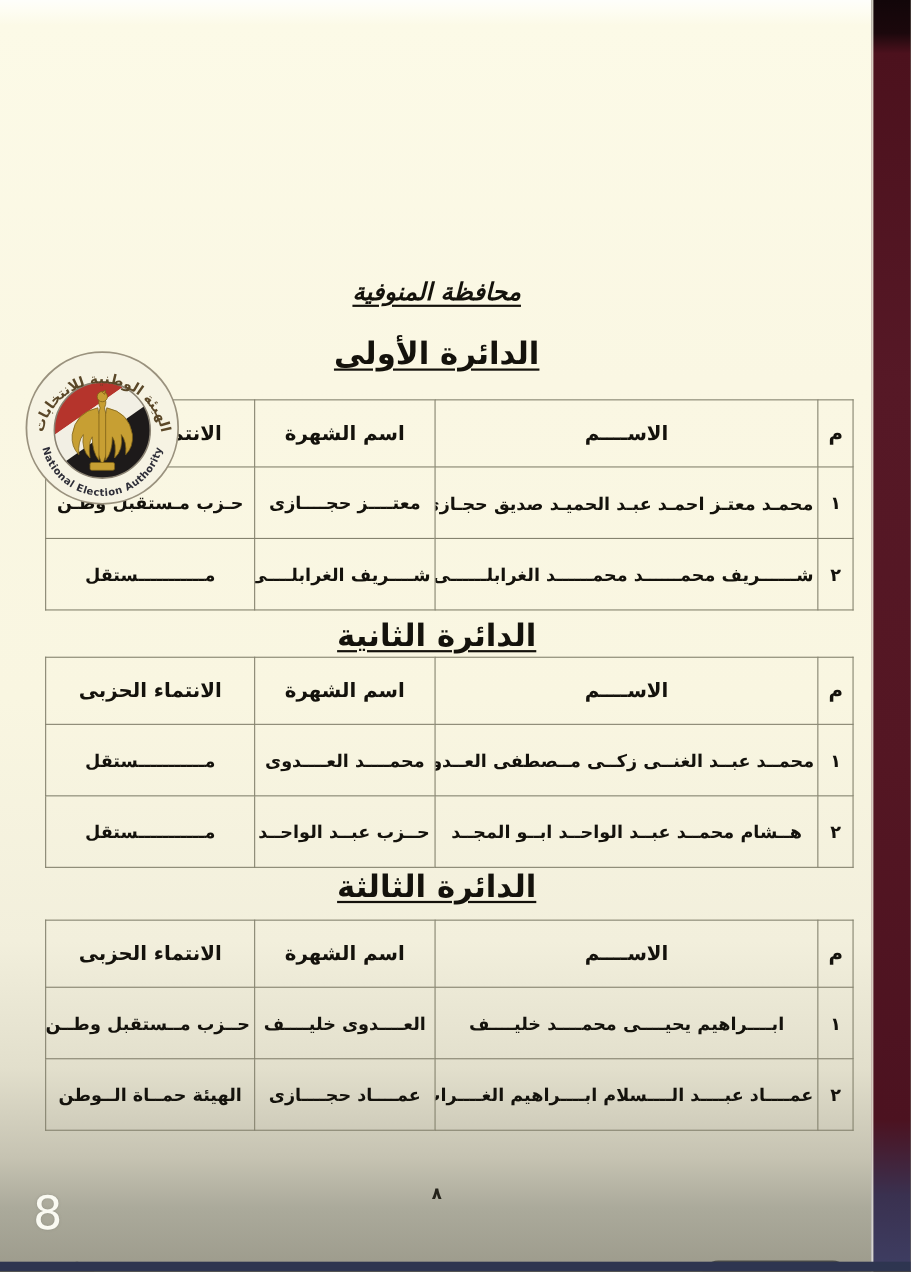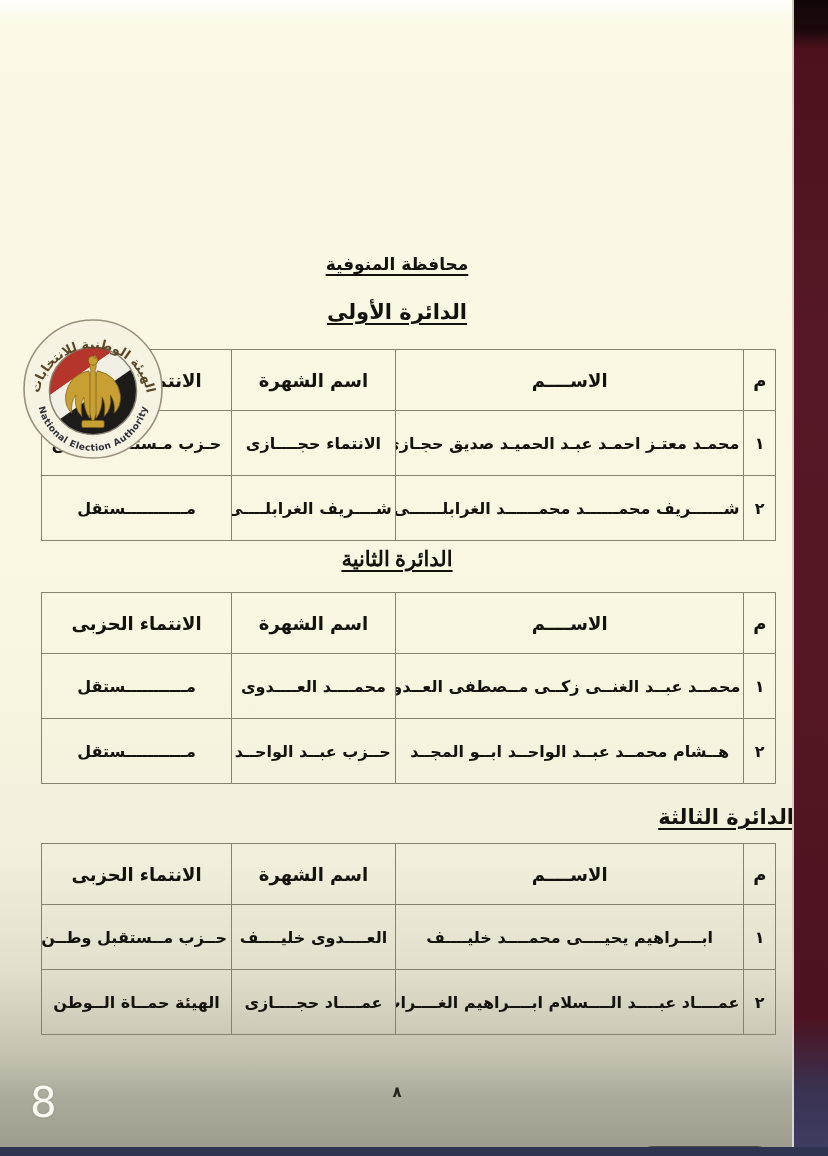--- a/index.html
+++ b/index.html
@@ -42,32 +42,33 @@
     color:#fafaf2;font-size:42px;line-height:1;
     text-shadow:0 0 2px rgba(120,120,110,.5);
   }
   
   .content{
     position:relative;width:100%;height:100%;
     direction:rtl;color:#14120c;
   }
   .logo{position:absolute;top:64px;left:22px;width:142px;height:142px;}
   .doc-title{
-    margin:254px 0 0;text-align:center;font-size:17px;font-weight:bold;
+    margin:254px 0 0;text-align:center;font-size:22px;font-weight:bold;
     text-decoration:underline;text-underline-offset:4px;
     text-decoration-thickness:2px;
+    font-style:italic;
   }
   .district-title{
-    text-align:center;font-size:21px;font-weight:bold;
+    text-align:center;font-size:28px;font-weight:bold;
     text-decoration:underline;text-underline-offset:4px;
     text-decoration-thickness:2px;
   }
   .dt-1{margin-top:26px;margin-bottom:25px;}
-  .dt-2{margin-top:6px;margin-bottom:20px;font-family:Liberation Serif, serif;}
-  .dt-3{margin-top:21px;margin-bottom:14px;text-align:right;}
+  .dt-2{margin-top:6px;margin-bottom:3px;}
+  .dt-3{margin-bottom:14px;}
   table.cand{
     width:735px;margin:0 18px 0 41px;
     border-collapse:collapse;table-layout:fixed;
     font-weight:bold;
   }
   table.cand th,table.cand td{
     border:1px solid #85836f;text-align:center;vertical-align:middle;
     padding:2px 4px;overflow:hidden;white-space:nowrap;
   }
   table.cand th{height:56px;font-size:18px;}
@@ -142,21 +143,21 @@
             <th>م</th>
             <th>الاســــم</th>
             <th>اسم الشهرة</th>
             <th>الانتماء الحزبى</th>
           </tr>
         </thead>
         <tbody>
           <tr>
             <td class="num">١</td>
             <td>محمـد معتـز احمـد عبـد الحميـد صديق حجـازى</td>
-            <td>الانتماء حجــــازى</td>
+            <td>معتــــز حجــــازى</td>
             <td>حـزب مـستقبل وطـن</td>
           </tr>
           <tr>
             <td class="num">٢</td>
             <td>شــــــريف محمــــــد محمــــــد الغرابلــــــى</td>
             <td>شــــريف الغرابلــــى</td>
             <td>مـــــــــــستقل</td>
           </tr>
         </tbody>
       </table>

